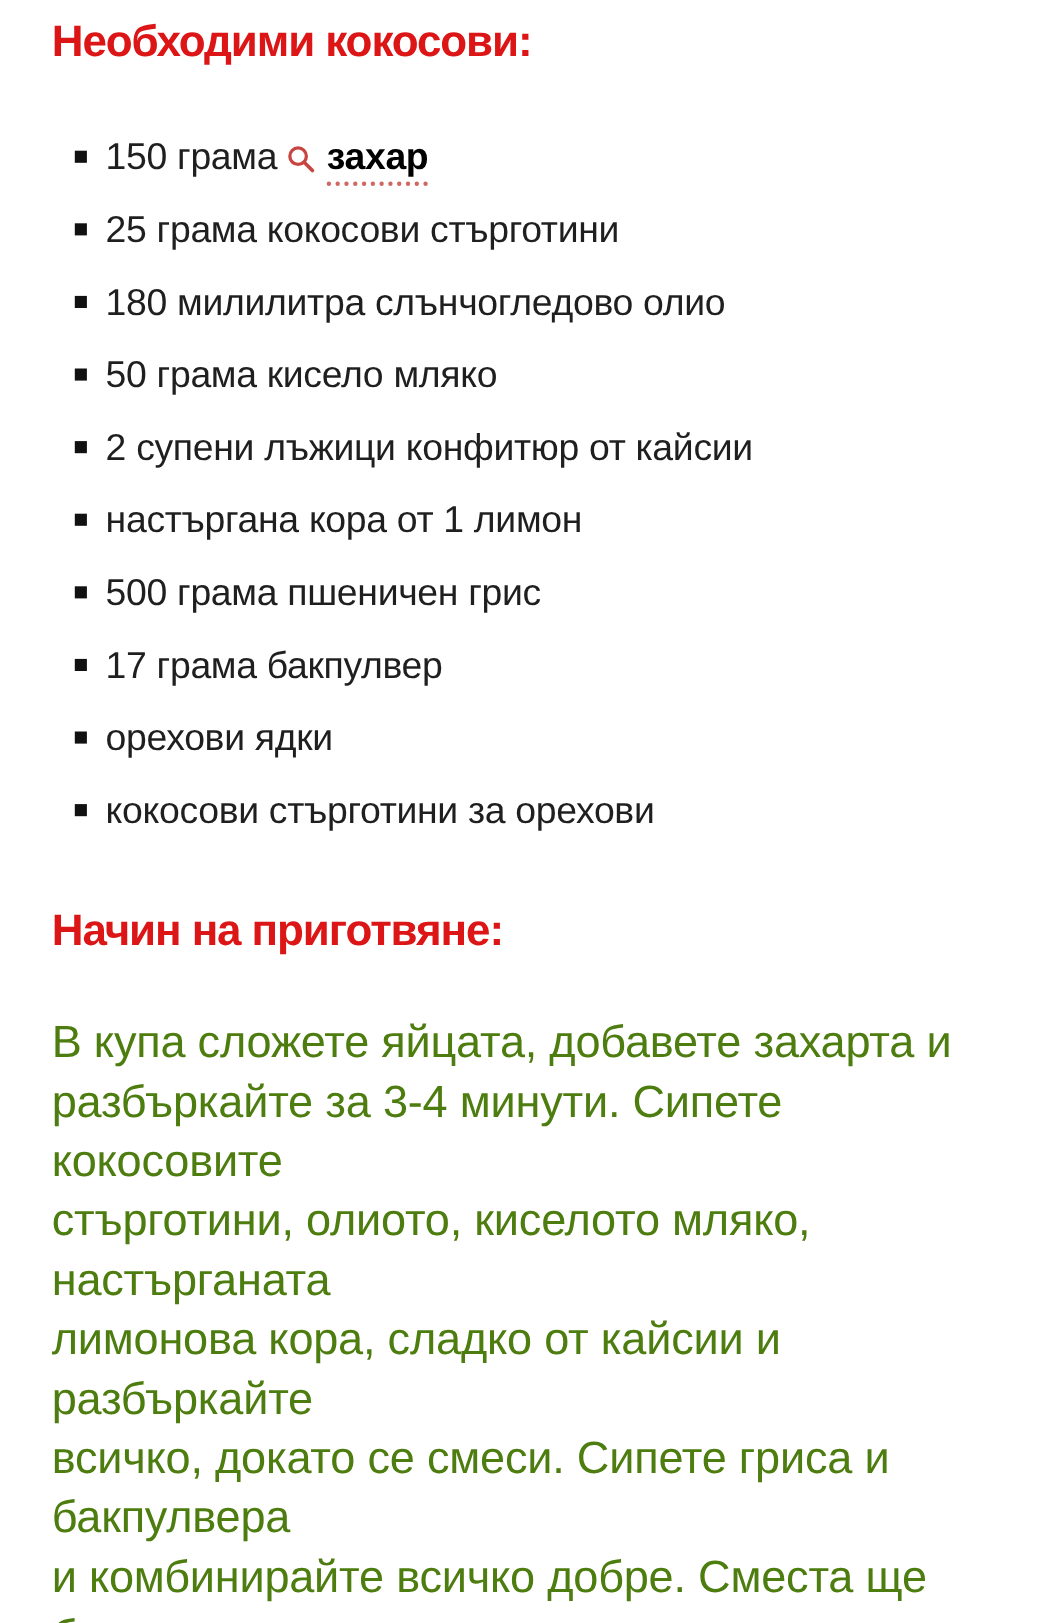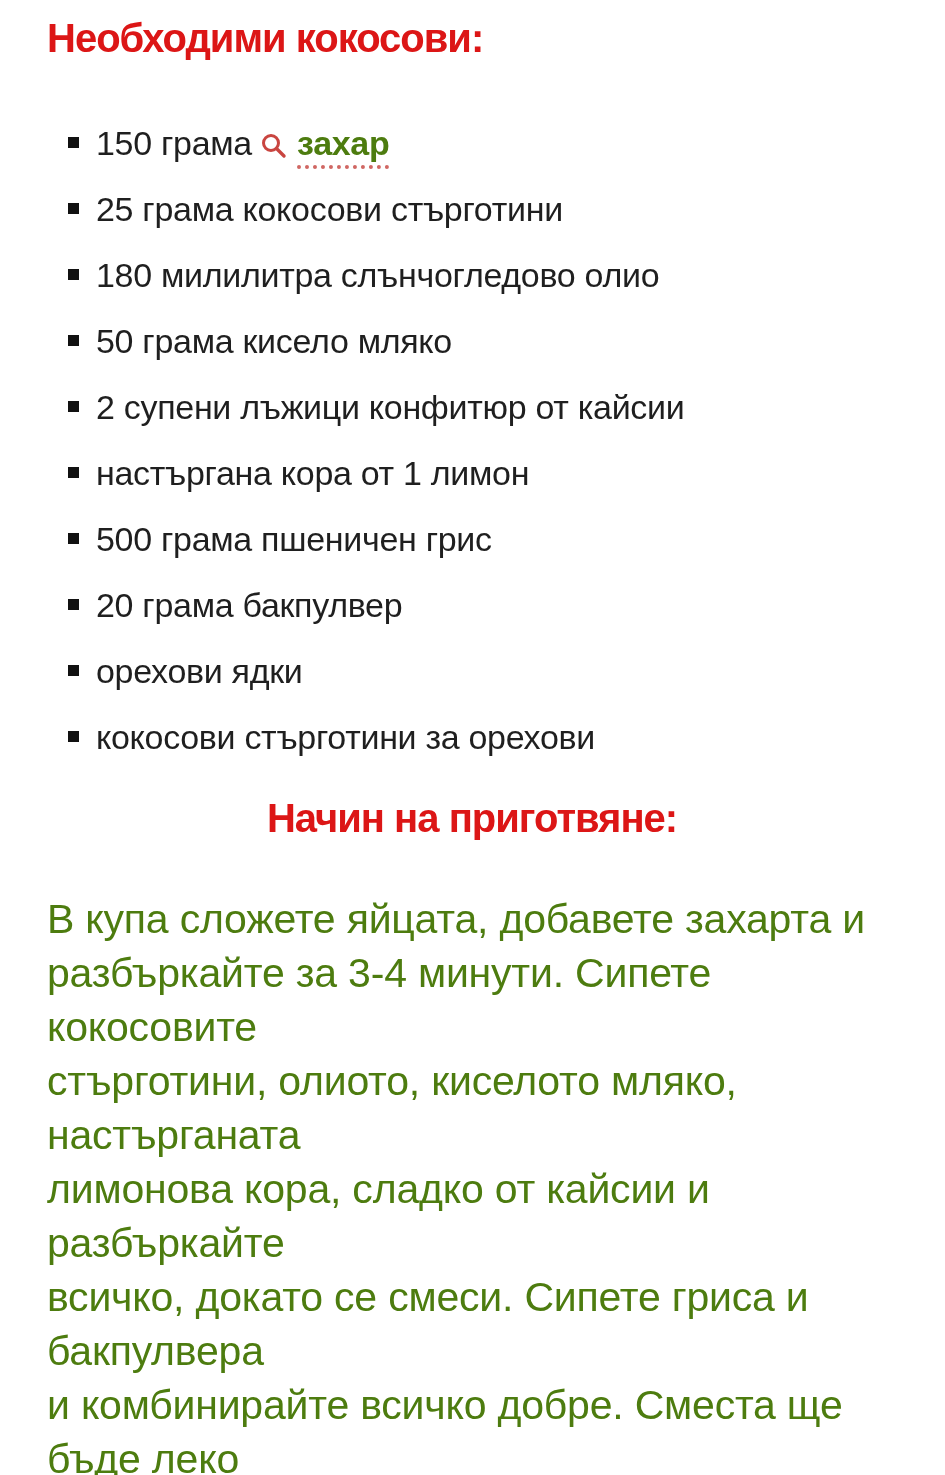--- a/index.html
+++ b/index.html
@@ -22,22 +22,21 @@
   }
   h2.section-heading {
     margin: 0;
     color: #dc1616;
     font-size: 40px;
     line-height: 48px;
     font-weight: bold;
     letter-spacing: -1px;
   }
   h2.section-heading.method {
-    margin-top: 40px;
-    text-align: center;
+    margin-top: 68px;
   }
   ul.ingredients {
     list-style: none;
     margin: 64px 0 0 21px;
     padding: 0;
     font-size: 34px;
     color: #1f1f1f;
   }
   ul.ingredients li {
     position: relative;
@@ -52,21 +51,21 @@
   ul.ingredients li::before {
     content: "";
     position: absolute;
     left: 0;
     top: 11px;
     width: 11px;
     height: 11px;
     background: #111111;
   }
   a.ing-link {
-    color: #4d7c0f;
+    color: #000000;
     font-weight: bold;
     text-decoration: none;
     white-space: nowrap;
   }
   a.ing-link .icon-wrap {
     display: inline-block;
     vertical-align: -5px;
     margin: 0 9px 0 8px;
     line-height: 0;
   }
@@ -110,21 +109,21 @@
     <li>
       <span>2 супени лъжици конфитюр от кайсии</span>
     </li>
     <li>
       <span>настъргана кора от 1 лимон</span>
     </li>
     <li>
       <span>500 грама пшеничен грис</span>
     </li>
     <li>
-      <span>20 грама бакпулвер</span>
+      <span>17 грама бакпулвер</span>
     </li>
     <li>
       <span>орехови ядки</span>
     </li>
     <li>
       <span>кокосови стърготини за орехови</span>
     </li>
   </ul>
 
   <h2 class="section-heading method">Начин на приготвяне:</h2>

